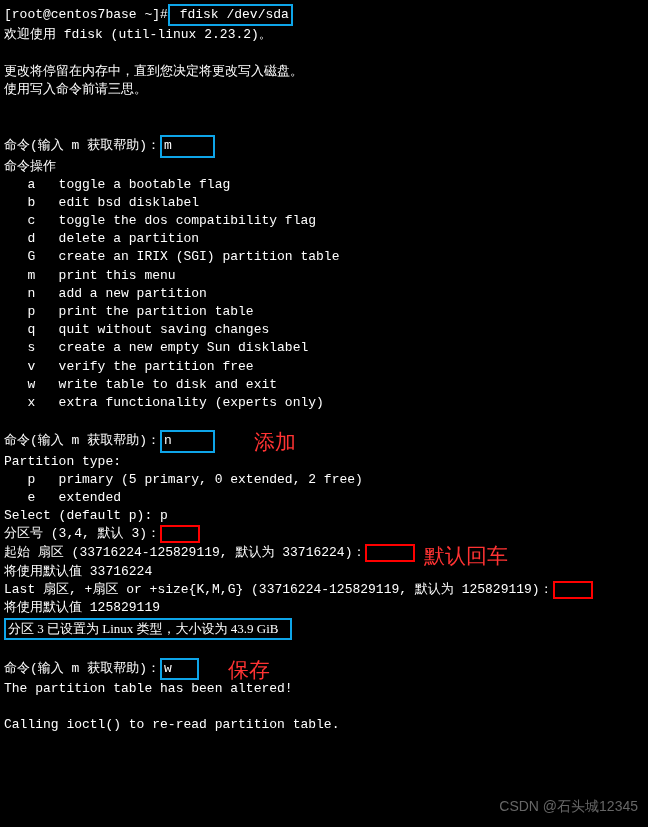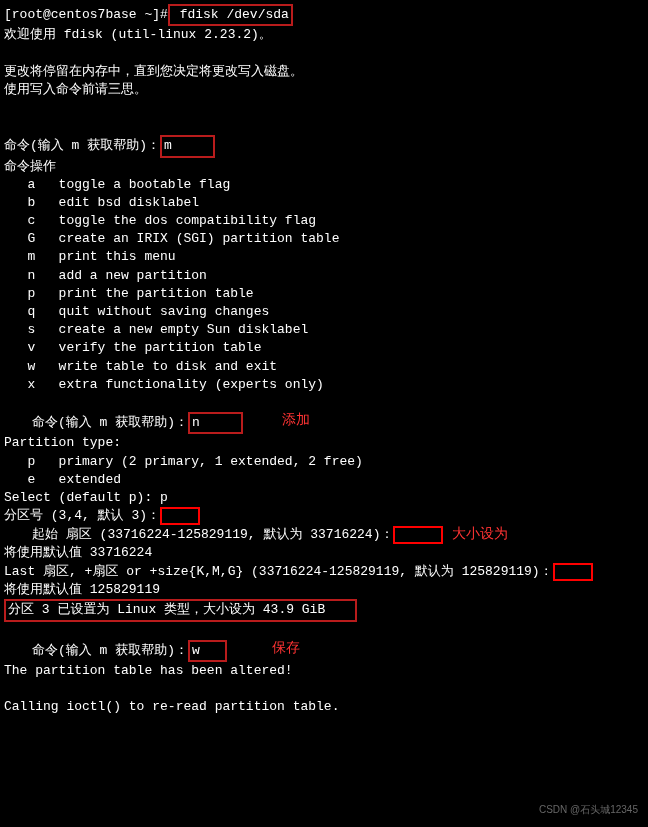--- a/index.html
+++ b/index.html
@@ -17,42 +17,41 @@
       width: 648px;
       height: 827px;
       position: relative;
       overflow: hidden;
     }
     .line {
       white-space: pre;
       min-height: 18px;
     }
     .redbox {
-      border: 2px solid #b91c1c;
+      border: 2px solid #0ea5e9;
       display: inline-block;
       padding: 0 2px;
     }
     .watermark {
       position: absolute;
       bottom: 10px;
       right: 10px;
       color: #888;
       opacity: 0.75;
       font-family: sans-serif;
-      font-size: 10px;
+      font-size: 14px;
     }
     .annotation-container {
       position: relative;
-      margin-left: 28px;
     }
     .annotation {
       position: absolute;
       color: #ff3333;
       font-family: SimSun, serif;
-      font-size: 14px;
+      font-size: 21px;
     }
     .redbox-empty {
       border: 2px solid #ff0000;
       display: inline-block;
       min-width: 40px;
       height: 18px;
       vertical-align: middle;
     }
   </style>
 </head>
@@ -65,43 +64,44 @@
 <div class="line">使用写入命令前请三思。</div>
 <div class="line">&nbsp;</div>
 <div class="line">&nbsp;</div>
 <div class="line"><span>命令(输入 m 获取帮助)：</span><span class="redbox"><span>m</span>&nbsp;&nbsp;&nbsp;&nbsp;&nbsp;</span></div>
 <div class="line">命令操作</div>
 
 <div id="ops-container">
     <div class="line">   a   toggle a bootable flag</div>
     <div class="line">   b   edit bsd disklabel</div>
     <div class="line">   c   toggle the dos compatibility flag</div>
+    <div class="line">   d   delete a partition</div>
     <div class="line">   G   create an IRIX (SGI) partition table</div>
     <div class="line">   m   print this menu</div>
     <div class="line">   n   add a new partition</div>
     <div class="line">   p   print the partition table</div>
     <div class="line">   q   quit without saving changes</div>
     <div class="line">   s   create a new empty Sun disklabel</div>
-    <div class="line">   v   verify the partition table</div>
+    <div class="line">   v   verify the partition free</div>
     <div class="line">   w   write table to disk and exit</div>
     <div class="line">   x   extra functionality (experts only)</div>
   </div>
 
 <div class="line">&nbsp;</div>
 <div class="line annotation-container"><span>命令(输入 m 获取帮助)：</span><span class="redbox"><span>n</span>&nbsp;&nbsp;&nbsp;&nbsp;&nbsp;</span><span class="annotation" style="left:250px;top:-2px;">添加</span></div>
 <div class="line">Partition type:</div>
-<div class="line">   p   primary (2 primary, 1 extended, 2 free)</div>
+<div class="line">   p   primary (5 primary, 0 extended, 2 free)</div>
 <div class="line">   e   extended</div>
 <div class="line">Select (default p): p</div>
 <div class="line"><span>分区号 (3,4, 默认 3)：</span><span class="redbox-empty"></span></div>
-<div class="line annotation-container"><span>起始 扇区 (33716224-125829119, 默认为 33716224)：</span><span class="redbox-empty" style="min-width:50px;"></span><span class="annotation" style="left:420px;top:-2px;">大小设为</span></div>
+<div class="line annotation-container"><span>起始 扇区 (33716224-125829119, 默认为 33716224)：</span><span class="redbox-empty" style="min-width:50px;"></span><span class="annotation" style="left:420px;top:-2px;">默认回车</span></div>
 <div class="line">将使用默认值 33716224</div>
 <div class="line"><span>Last 扇区, +扇区 or +size{K,M,G} (33716224-125829119, 默认为 125829119)：</span><span class="redbox-empty" style="min-width:40px;"></span></div>
 <div class="line">将使用默认值 125829119</div>
-<div class="line"><span class="redbox" style="padding-right:30px;"><span>分区 3 已设置为 Linux 类型，大小设为 43.9 GiB</span></span></div>
+<div class="line"><span class="redbox" style="padding-right:12px;font-family:Liberation Serif, serif;"><span>分区 3 已设置为 Linux 类型，大小设为 43.9 GiB</span></span></div>
 <div class="line">&nbsp;</div>
-<div class="line annotation-container"><span>命令(输入 m 获取帮助)：</span><span class="redbox"><span>w</span>&nbsp;&nbsp;&nbsp;</span><span class="annotation" style="left:240px;top:-2px;text-align:right;">保存</span></div>
+<div class="line annotation-container"><span>命令(输入 m 获取帮助)：</span><span class="redbox"><span>w</span>&nbsp;&nbsp;&nbsp;</span><span class="annotation" style="left:224px;top:-2px;text-align:right;">保存</span></div>
 <div class="line">The partition table has been altered!</div>
 <div class="line">&nbsp;</div>
 <div class="line">Calling ioctl() to re-read partition table.</div>
 <div class="line">&nbsp;</div>
 
 <div class="watermark">CSDN @石头城12345</div>
 
 </body></html>

